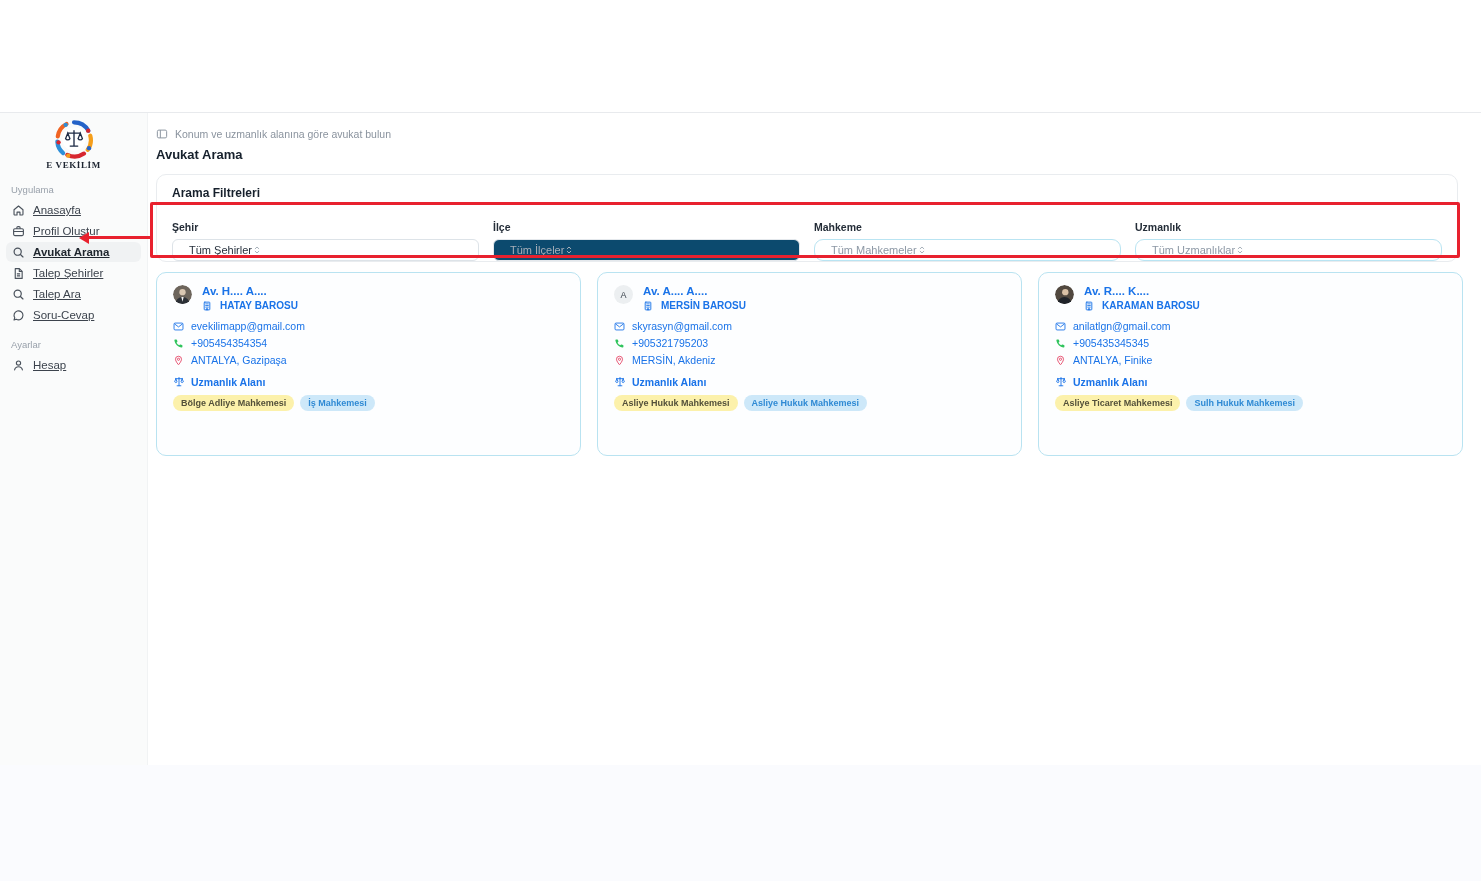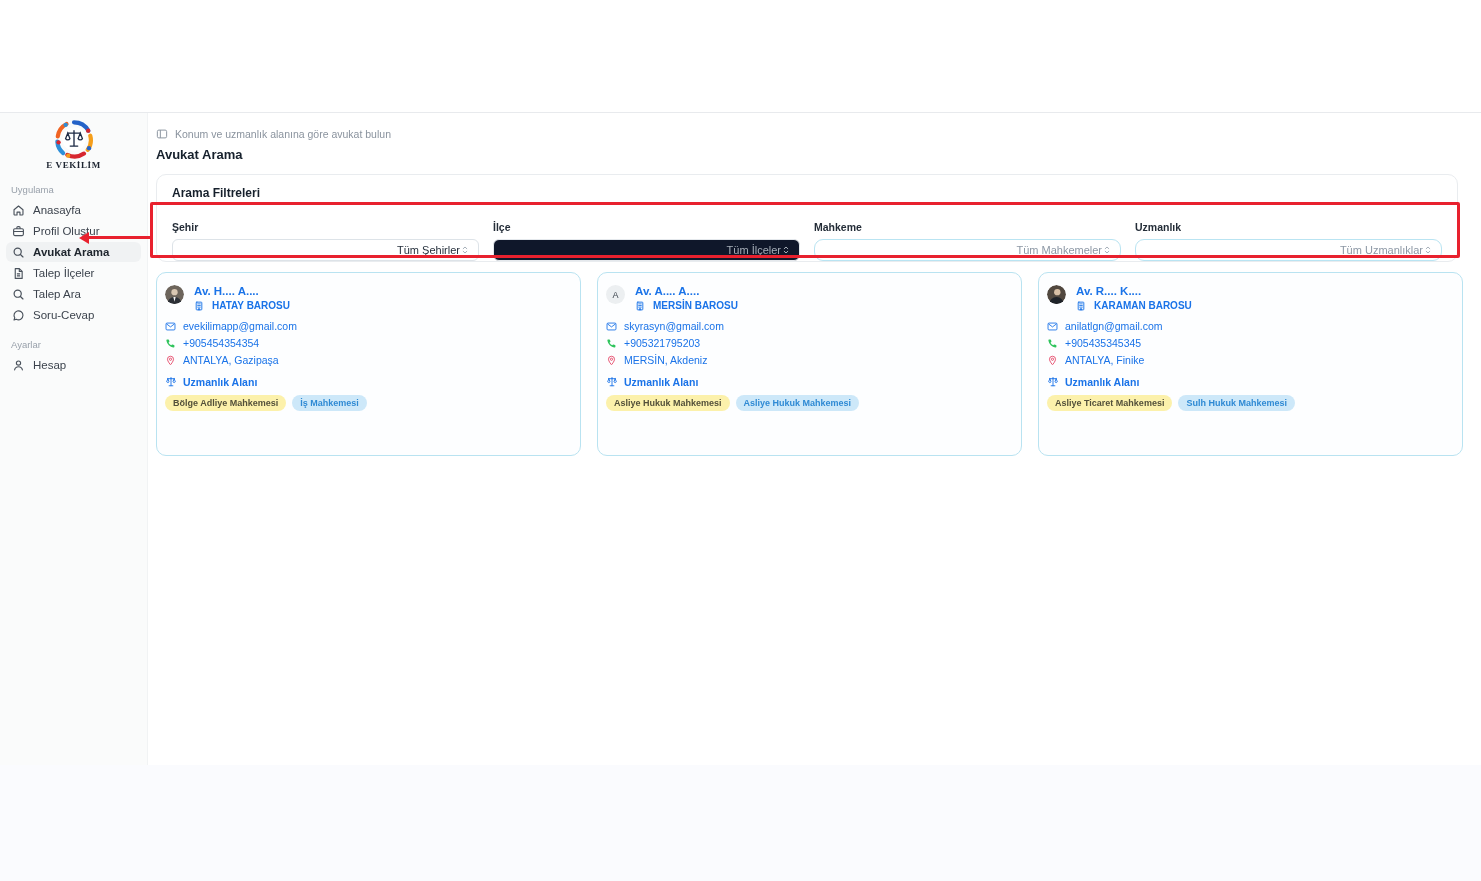--- a/index.html
+++ b/index.html
@@ -10,54 +10,54 @@
   .top-divider { position:absolute; left:0; top:112px; width:1481px; height:1px; background:#e8eaed; }
 
   
   .sidebar { position:absolute; left:0; top:113px; width:148px; height:652px;
     background:#fafbfb; border-right:1px solid #f1f3f4; }
   .logo-wrap { display:flex; flex-direction:column; align-items:center; padding-top:6px; }
   .logo-text { font-family:"Liberation Serif", serif; font-weight:700; font-size:9px;
     letter-spacing:.6px; color:#1c2430; margin-top:1px; }
   .section-label { font-size:9.5px; color:#99a1ab; margin:14px 0 5px 11px; }
   .nav-item { display:flex; align-items:center; gap:8px; height:20px; margin:1px 6px;
-    padding:0 6px; border-radius:6px; font-size:11.5px; color:#3c434d; cursor:pointer; }
+    padding:0 6px; border-radius:6px; font-size:11.5px; color:#3c434d; cursor:pointer;text-decoration:underline; }
   .nav-item .nav-icon { display:flex; width:13px; height:13px; color:#4a525c; }
   .nav-item.active { background:#f0f2f3; font-weight:700; color:#1f262e; }
   .nav-icon svg { width:13px; height:13px; }
 
   
   .content { position:absolute; left:148px; top:113px; width:1333px; height:652px; background:#fff; padding:15px 0 0 8px; }
   .subtitle-row { display:flex; align-items:center; gap:7px; color:#8a939e; font-size:10.5px; }
   .subtitle-row .hd-icon { display:flex; width:12px; height:12px; color:#8a939e; }
   .page-title { margin-top:7px; font-size:13px; font-weight:700; color:#16202c; }
 
   .filter-card { margin-top:12px; width:1302px; height:88px; background:#fff;
     border:1px solid #e9ecef; border-radius:10px; padding:11px 15px 0 15px; }
   .filter-title { font-size:12px; font-weight:700; color:#16202c; }
   .filter-grid { display:grid; grid-template-columns:repeat(4,1fr); gap:14px; margin-top:21px; }
   .field-label { font-size:10.5px; font-weight:700; color:#242d38; margin-bottom:6px; }
   .select-box { height:22px; border:1px solid #dde3e8; border-radius:6px; background:#fff;
-    display:flex; align-items:center; justify-content:flex-end; padding:0 8px;
+    display:flex; align-items:center; justify-content:flex-start; padding:0 16px;
     font-size:11px; color:#27313d; cursor:pointer; }
   .select-box .spin { display:flex; width:10px; height:10px; color:#a8b1ba; }
   .select-box.muted { color:#8d98a5; border-color:#b9e4f2;border-radius:9px; }
-  .select-box.disabled { background:#0f172a; color:#a6aeb8; border-color:#e4e8ec; cursor:default; }
+  .select-box.disabled { background:#0c4a6e; color:#a6aeb8; border-color:#e4e8ec; cursor:default; }
 
   
   .anno-box { position:absolute; left:150px; top:202px; width:1310px; height:56px;
     border:3px solid #e8212e; border-radius:2px; pointer-events:none; z-index:6; }
   .anno-line { position:absolute; left:88px; top:236px; width:63px; height:3px; background:#e8212e; z-index:6; pointer-events:none; }
   .anno-head { position:absolute; left:79px; top:231.5px; width:0; height:0; z-index:6; pointer-events:none;
     border-top:6px solid transparent; border-bottom:6px solid transparent; border-right:10px solid #e8212e; }
 
   
   .cards-row { display:flex; gap:16px; margin-top:10px; }
   .lawyer-card { width:425px; height:184px; background:#fdfeff; border:1px solid #b9e3f1;
-    border-radius:10px; padding:12px 8px; }
+    border-radius:10px; padding:12px 16px; }
   .card-head { display:flex; gap:10px; }
   .avatar { width:19px; height:19px; border-radius:50%; overflow:hidden; flex:0 0 19px; }
   .avatar.initial { background:#eceff1; display:flex; align-items:center; justify-content:center;
     font-size:9px; color:#3c444d; font-weight:400; }
   .lw-name { font-size:11.5px; font-weight:700; color:#1a73e8; line-height:1.15; }
   .lw-bar { display:flex; align-items:flex-end; gap:8px; margin-top:2px;
     font-size:10px; font-weight:700; color:#1a73e8; }
   .lw-bar .b-icon { display:flex; width:10px; height:10px; color:#1a73e8; }
   .contact-list { margin-top:9px; display:flex; flex-direction:column; gap:5px;text-align:center; }
   .contact-row { display:flex; align-items:center; gap:7px; font-size:10.5px; color:#1a73e8; cursor:pointer; }
@@ -135,21 +135,21 @@
       <span>Avukat Arama</span>
     </div>
 
     <div class="nav-item">
       <span class="nav-icon">
         <svg viewBox="0 0 16 16" fill="none" stroke="currentColor" stroke-width="1.4" stroke-linejoin="round">
             <path d="M4 2h5l3.5 3.5V14H4z"></path>
             <path d="M9 2v3.5h3.5M6 8.5h4M6 11h4"></path>
           </svg>
       </span>
-      <span>Talep İlçeler</span>
+      <span>Talep Şehirler</span>
     </div>
 
     <div class="nav-item">
       <span class="nav-icon">
         <svg viewBox="0 0 16 16" fill="none" stroke="currentColor" stroke-width="1.5" stroke-linecap="round">
             <circle cx="7" cy="7" r="4.4"></circle>
             <path d="m10.4 10.4 3.1 3.1"></path>
           </svg>
       </span>
       <span>Talep Ara</span>

